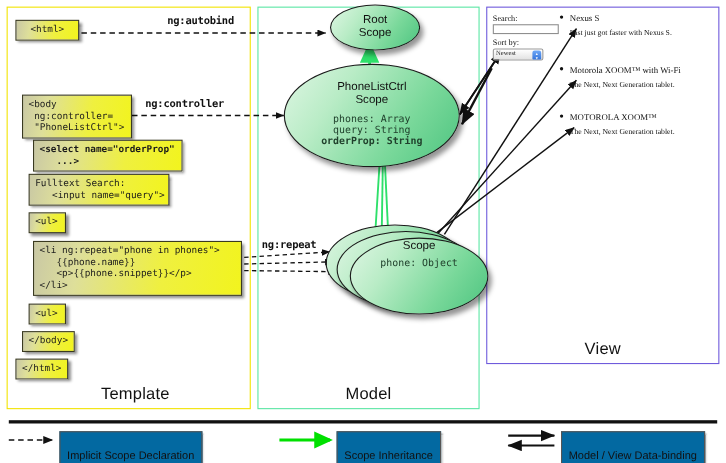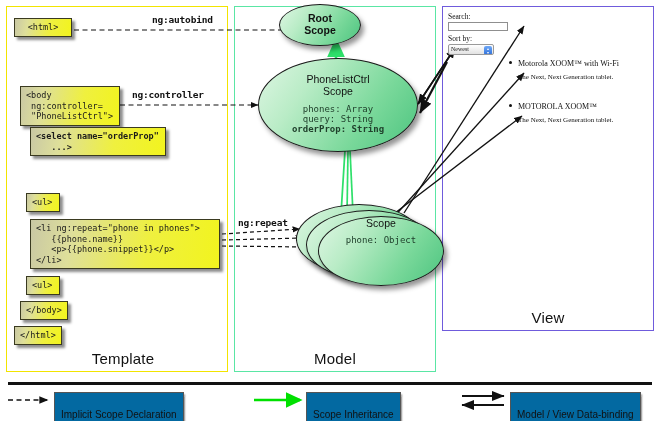--- a/index.html
+++ b/index.html
@@ -165,35 +165,37 @@
 
   <div class="ybox" style="left:14px;top:18px;width:58px;text-align:center;">&lt;html&gt;</div>
 
   <div class="ybox" style="left:20px;top:86px;width:100px;">&lt;body
  ng:controller=
  "PhoneListCtrl"&gt;</div>
 
   <div class="ybox bold" style="left:30px;top:127px;width:136px;">&lt;select name="orderProp"
    ...&gt;</div>
 
+  <div class="ybox" style="left:26px;top:158px;width:128px;">Fulltext Search:
+   &lt;input name="query"&gt;</div>
 
   <div class="ybox" style="left:26px;top:193px;width:34px;">&lt;ul&gt;</div>
 
   <div class="ybox" style="left:30px;top:219px;width:190px;">&lt;li ng:repeat="phone in phones"&gt;
    {{phone.name}}
    &lt;p&gt;{{phone.snippet}}&lt;/p&gt;
 &lt;/li&gt;</div>
 
   <div class="ybox" style="left:26px;top:276px;width:34px;">&lt;ul&gt;</div>
 
   <div class="ybox" style="left:20px;top:301px;width:48px;">&lt;/body&gt;</div>
 
   <div class="ybox" style="left:14px;top:326px;width:48px;">&lt;/html&gt;</div>
 
-  <div class="ell" style="left:279px;top:4px;width:80px;height:40px;font-weight:bold;">
+  <div class="ell" style="left:300px;top:4px;width:80px;height:40px;">
     <div class="ttl" style="padding-top:7px;">Root</div>
     <div class="ttl">Scope</div>
   </div>
 
   <div class="ell" style="left:258px;top:58px;width:158px;height:92px;">
     <div class="ttl" style="padding-top:14px;">PhoneListCtrl</div>
     <div class="ttl">Scope</div>
     <div class="props" style="margin-top:7px;">
       <div>phones: Array</div>
       <div>query: String</div>
@@ -213,20 +215,25 @@
   <div id="view-inner">
     <div class="v-label" style="left:0px;top:0px;">Search:</div>
     <input class="v-input" style="left: 0px; top: 10px;" type="text" value="">
 
     <div class="v-label" style="left:0px;top:22px;">Sort by:</div>
     <div class="v-select" style="left:0px;top:32px;">
       <span>Newest</span>
       <span class="stepper"></span>
     </div>
 
+    <div class="v-item" style="left:70px;top:0px;width:126px;">
+      <span class="bullet"></span>
+      <div class="v-title">Nexus S</div>
+      <div class="v-desc">Fast just got faster with Nexus S.</div>
+    </div>
 
     <div class="v-item" style="left:70px;top:47px;width:126px;">
       <span class="bullet"></span>
       <div class="v-title">Motorola XOOM™  with Wi-Fi</div>
       <div class="v-desc">The Next, Next Generation tablet.</div>
     </div>
 
     <div class="v-item" style="left:70px;top:90px;width:126px;">
       <span class="bullet"></span>
       <div class="v-title">MOTOROLA XOOM™</div>

